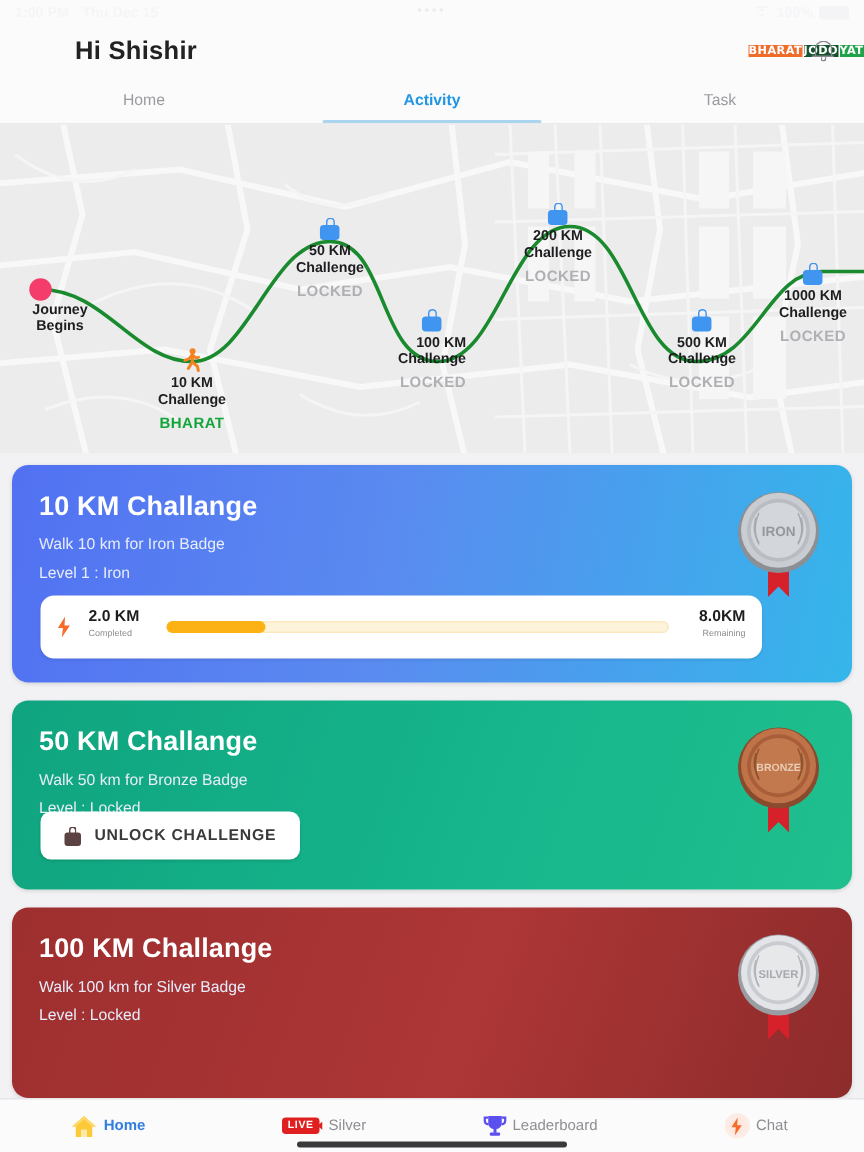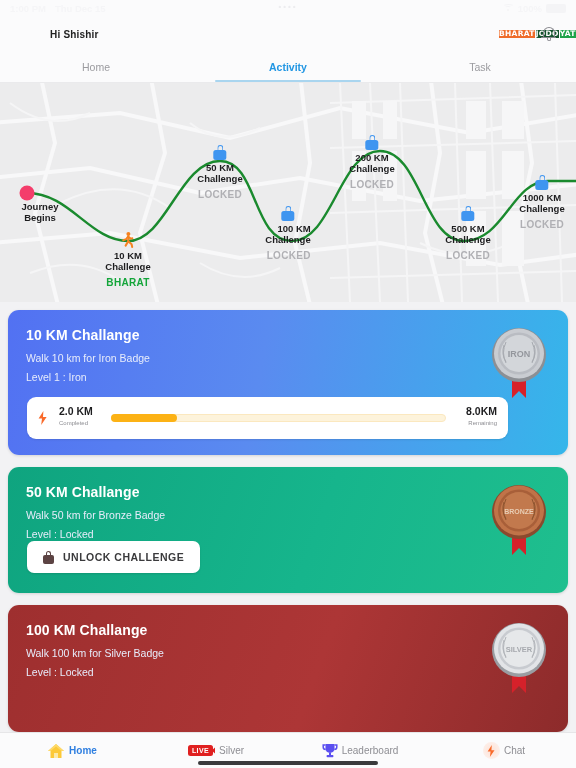--- a/index.html
+++ b/index.html
@@ -31,21 +31,21 @@
   .sb-wifi i:nth-child(3){ width: 2px; height: 2px; left: 4.5px; top: 4.5px; background: #f4f4f6; border-radius: 50%; border: none;}
   .sb-batt { width: 20px; height: 9px; border-radius: 2px; background: #f4f4f6; }
   .sb-notch { position: absolute; left: 50%; transform: translateX(-50%); top: 2px;
     color: #ececef; font-size: 8px; letter-spacing: 2px; }
 
   
   .header {
     flex: 0 0 36px; background: #fbfbfc;
     display: flex; align-items: center; padding: 0 20px;
   }
-  .greeting { font-size: 10px; font-weight: bold; color: #222; letter-spacing: .2px; margin-left: 30px; }
+  .greeting { font-size: 17px; font-weight: bold; color: #222; letter-spacing: .2px; margin-left: 30px; }
   .header-right { margin-left: auto; display: flex; align-items: center; gap: 8px; }
   .logo { display: flex; flex-direction: row; gap: 1px; width: 34px; }
   .logo span {
     display: block; font-size: 7.5px; font-weight: bold; color: #fff;
     text-align: center; line-height: 8.5px; letter-spacing: .3px;
     font-family: "DejaVu Sans", sans-serif;
   }
   .logo .l1 { background: #ef6c2a; }
   .logo .l2 { background: #14532d; }
   .logo .l3 { background: #1fa34a; }
@@ -83,21 +83,21 @@
   .walker { position: absolute; transform: translate(-50%,-50%); width: 14px; height: 16px; }
 
   
   .cards { flex: 1 1 auto; padding: 8px 8px 0; display: flex; flex-direction: column;
     gap: 12px; overflow: hidden; }
   .card { border-radius: 11px; position: relative; padding: 17px 18px 16px;
     box-shadow: 0 1px 3px rgba(0,0,0,.13); overflow: visible; }
   .card.blue { background: linear-gradient(100deg,#5271f2 0%,#5a8bf0 45%,#35b6ea 100%); height: 158px; }
   .card.green { background: linear-gradient(110deg,#0fa47f 0%,#16b58c 55%,#1fbf8e 100%); height: 138px; }
   .card.red { background: linear-gradient(110deg,#9e2f2f 0%,#ad3636 55%,#8d2b2b 100%); height: 138px; }
-  .card h2 { font-size: 14px; color: #fff; font-weight: bold; letter-spacing: .1px; }
+  .card h2 { font-size: 18px; color: #fff; font-weight: bold; letter-spacing: .1px; }
   .card .sub { font-size: 10.5px; color: #e7ecfb; margin-top: 9px; }
   .card .lvl { font-size: 10.5px; color: #e7ecfb; margin-top: 7px; }
 
   .progress-wrap { position: absolute; left: 19px; right: 60px; bottom: 16px;
     background: #fff; border-radius: 9px; height: 42px; display: flex; align-items: center;
     padding: 0 11px; gap: 12px; box-shadow: 0 1px 2px rgba(0,0,0,.1);}
   .bolt { width: 9px; height: 14px; flex: 0 0 9px; }
   .p-left, .p-right { line-height: 11px; }
   .p-left .v, .p-right .v { font-size: 10.5px; font-weight: bold; color: #1d1d1f; white-space: nowrap; }
   .p-left .k, .p-right .k { font-size: 6px; color: #8d8d92; margin-top: 1px; }

